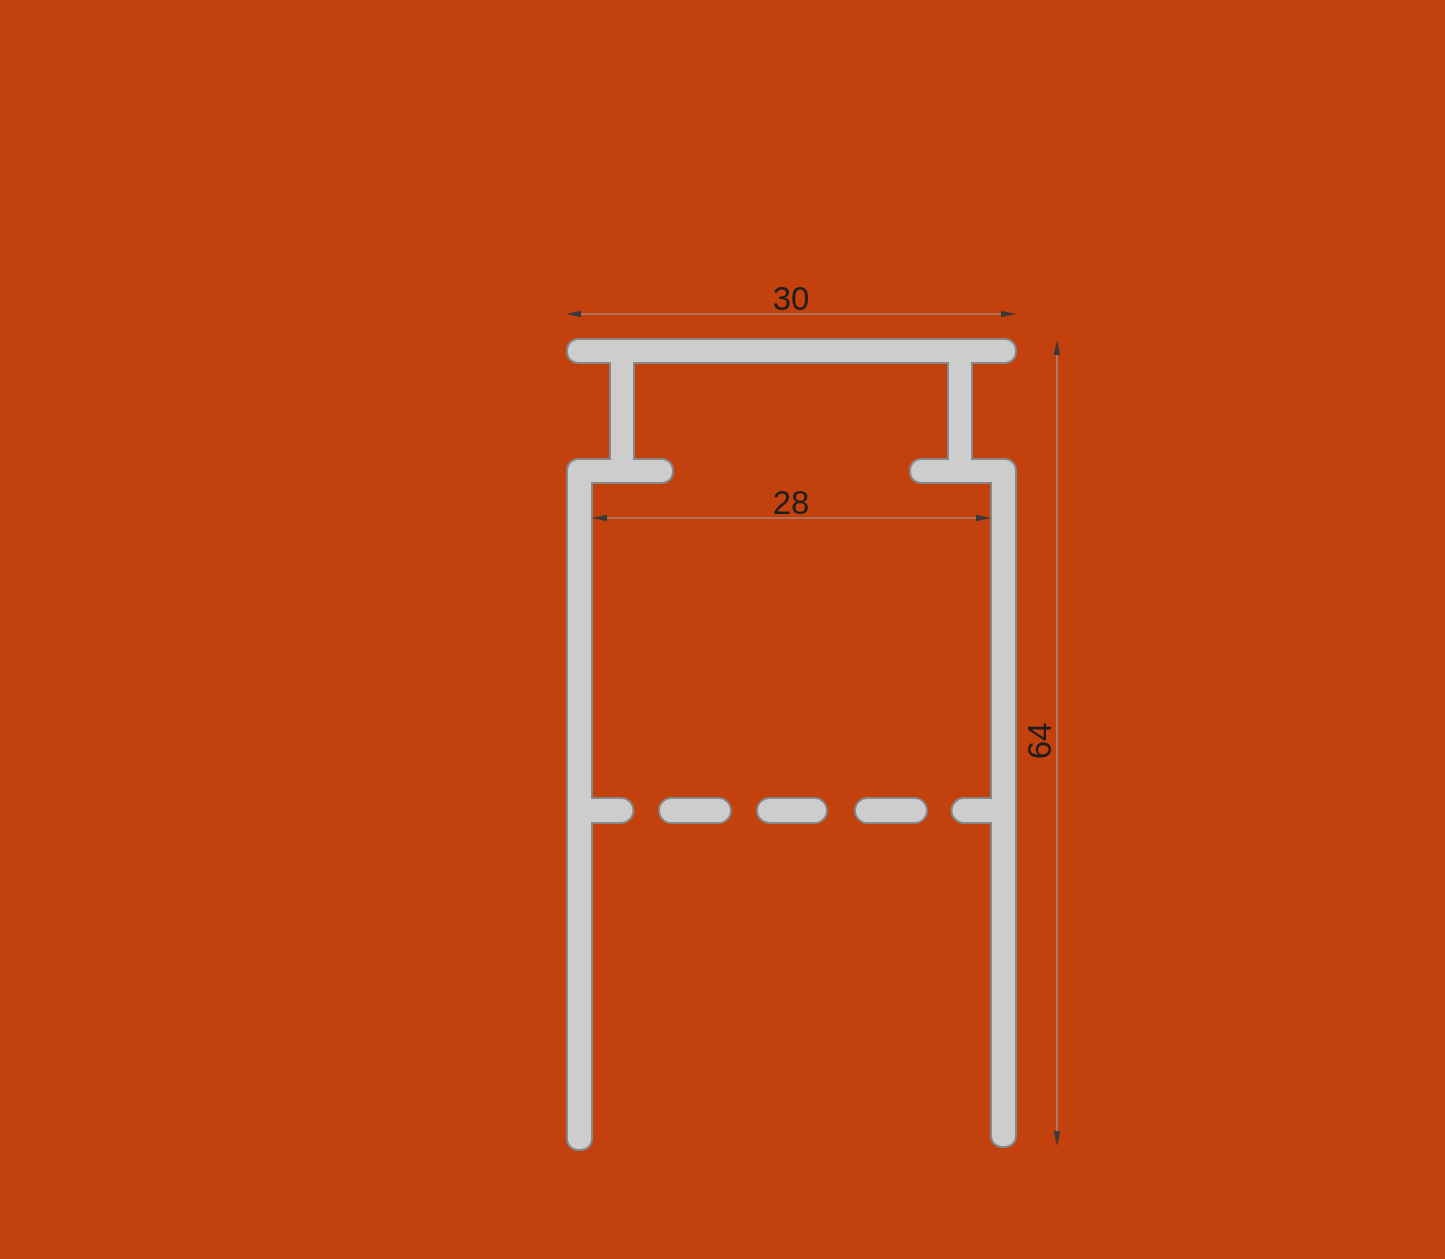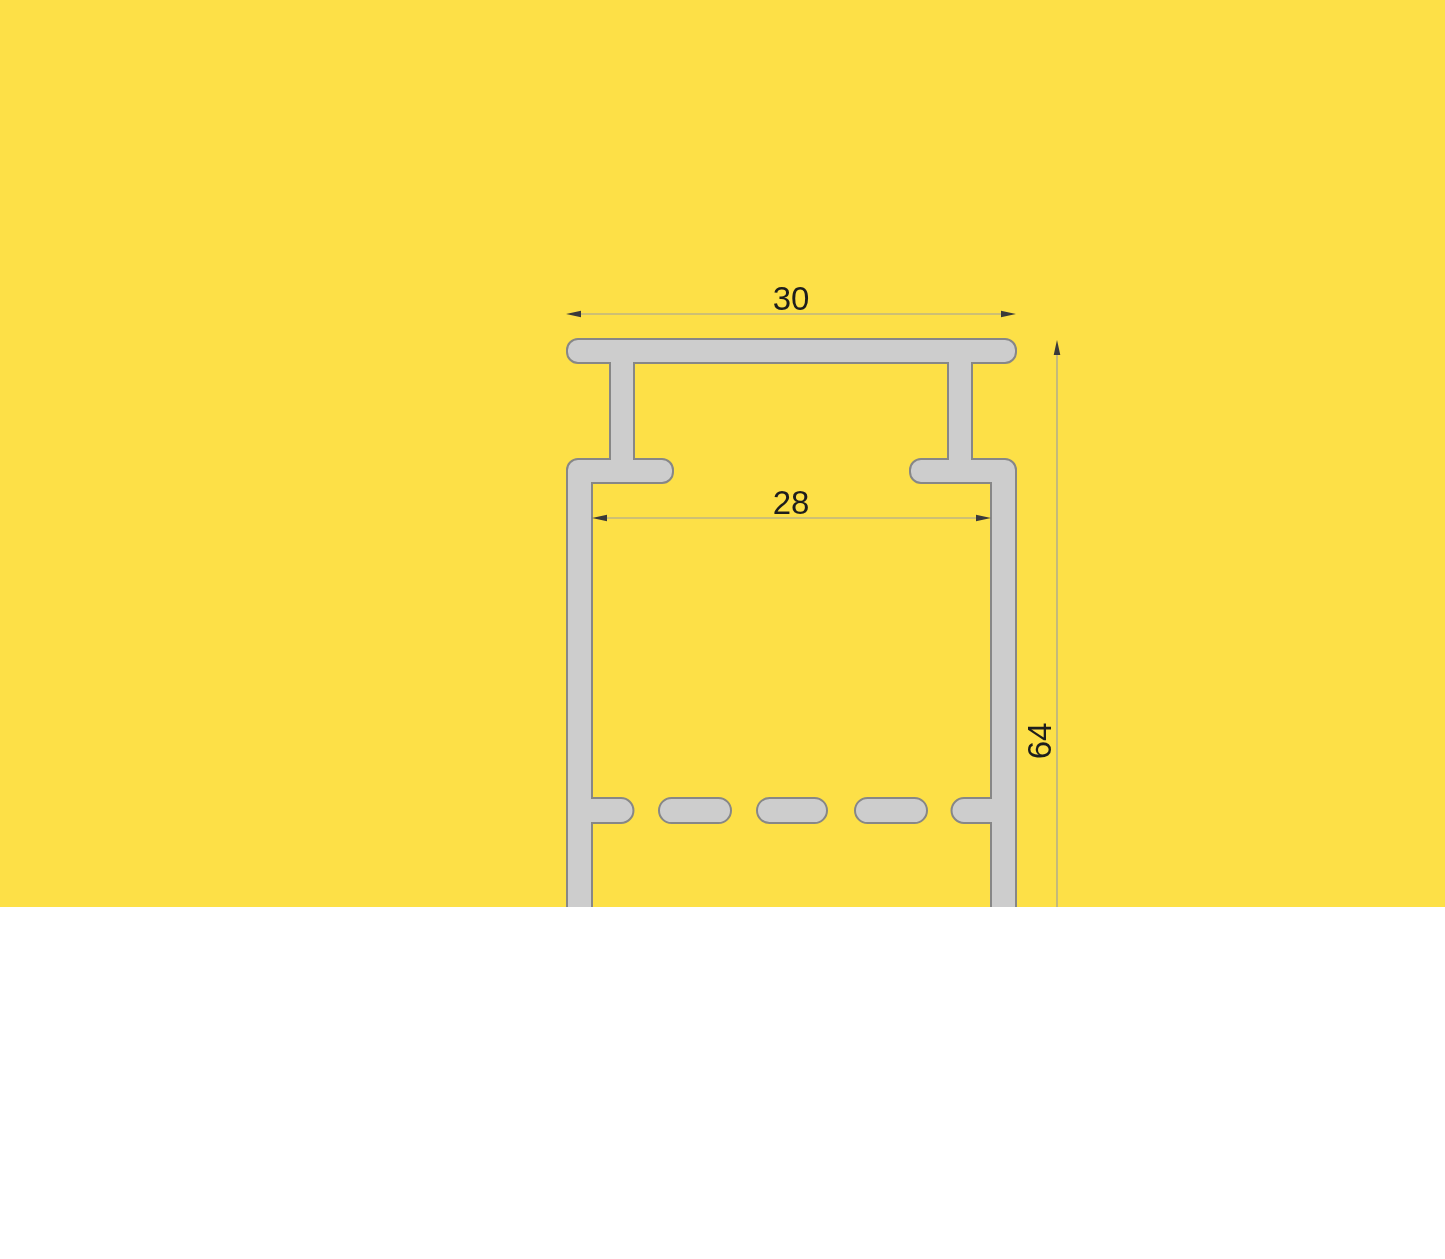--- a/index.html
+++ b/index.html
@@ -3,22 +3,22 @@
 <meta charset="utf-8">
 <style>
   html, body {
     margin: 0;
     padding: 0;
     background: #ffffff;
   }
   .canvas-wrap {
     position: relative;
     width: 1445px;
-    height: 907px;
-    background: #fde047;
+    height: 1259px;
+    background: #c2410c;
     overflow: hidden;
   }
   svg { display: block; }
   .profile {
     stroke: #878787;
     stroke-width: 2;
   }
   .dim-line {
     stroke: #9f9f9f;
     stroke-width: 1.2;

